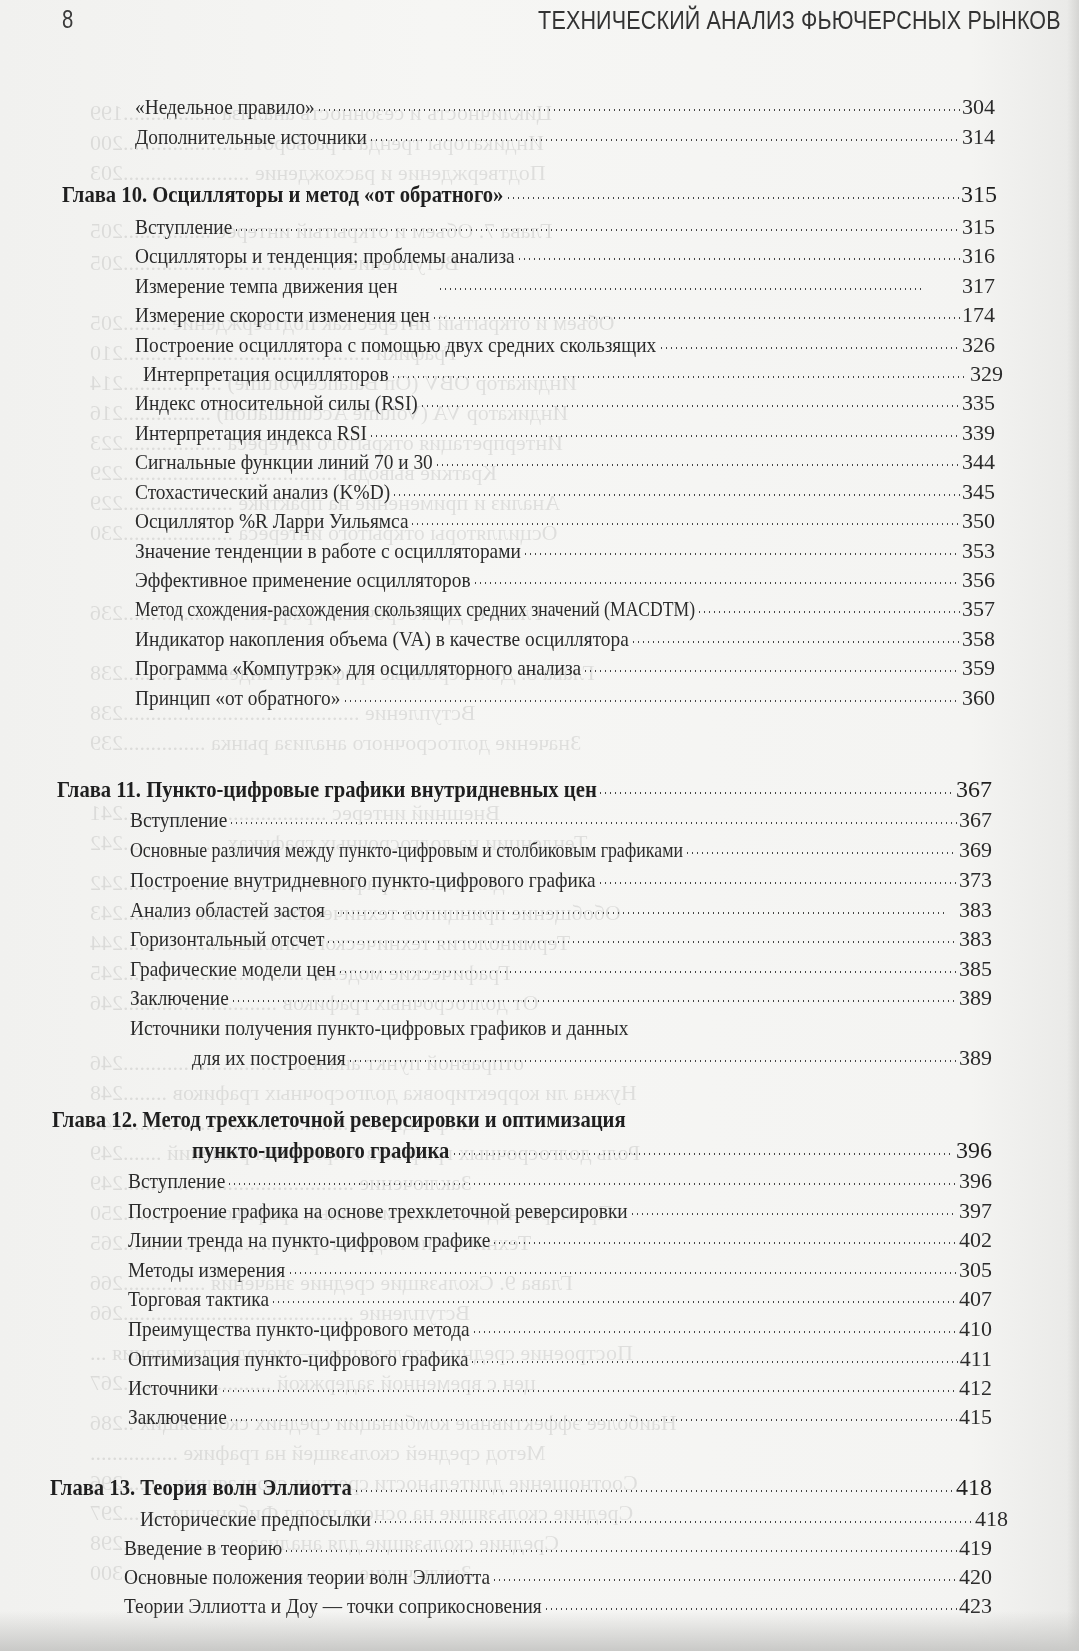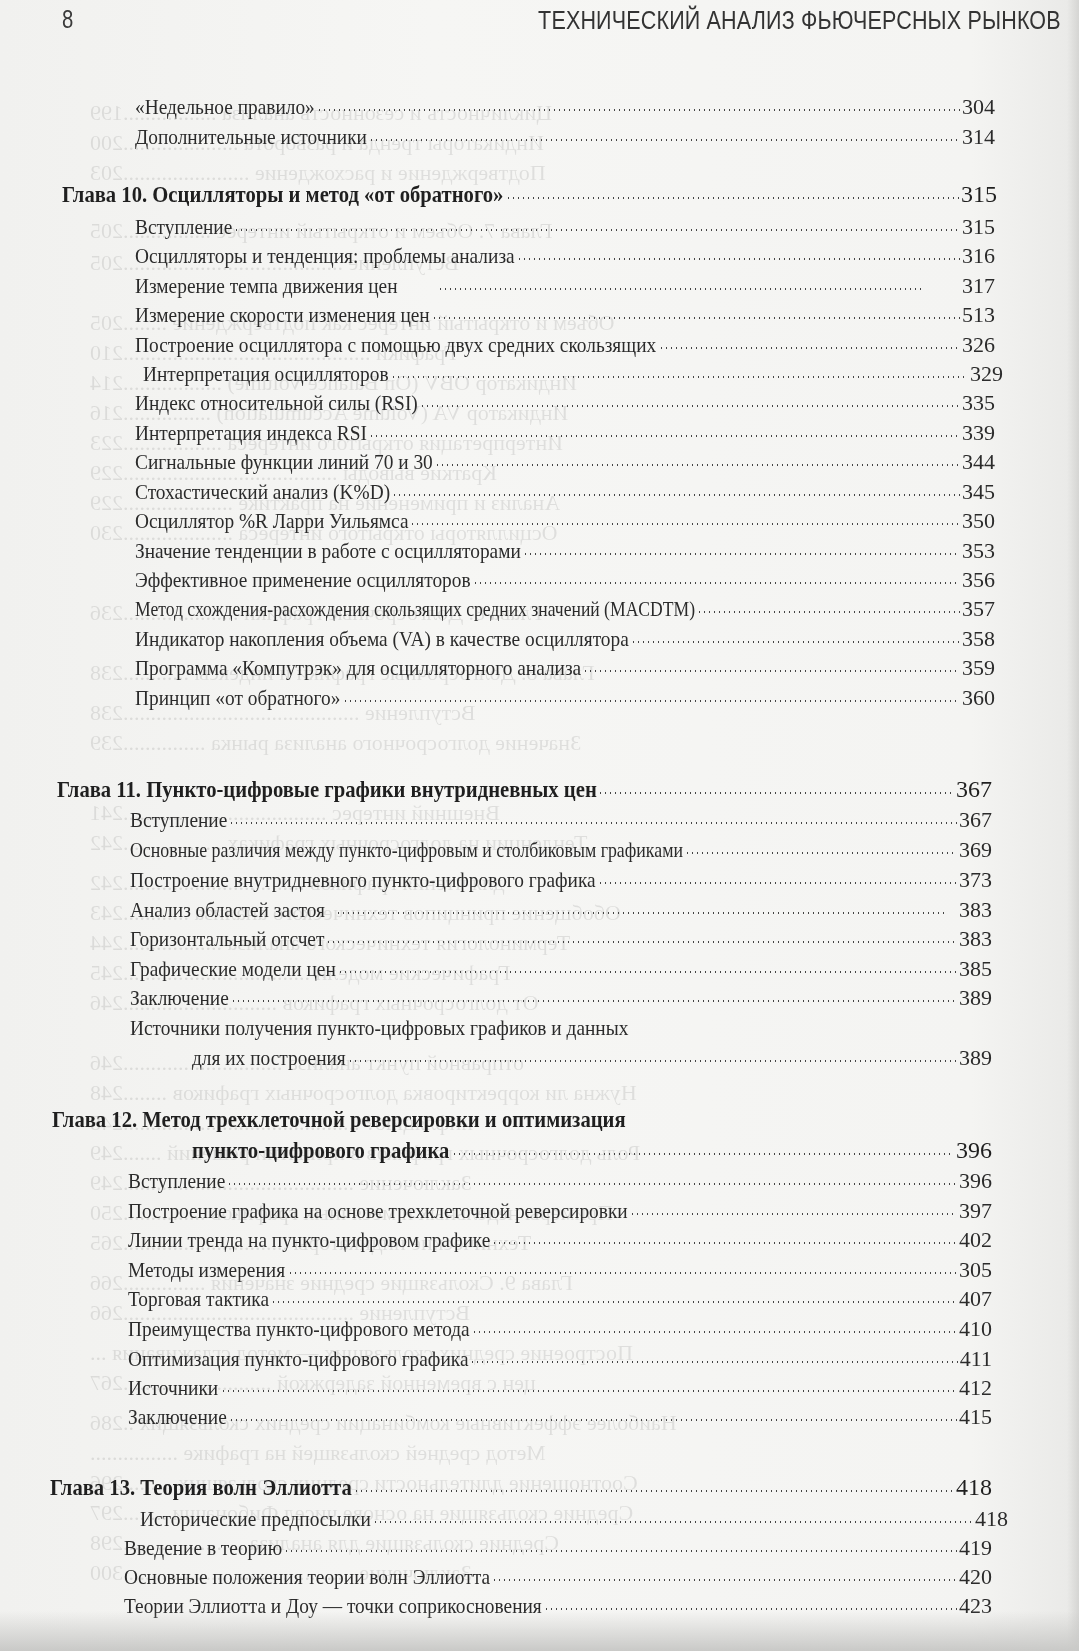--- a/index.html
+++ b/index.html
@@ -148,21 +148,21 @@
       <span class="pg">316</span>
     </div>
     <div class="row entry" style="top:271px; left:135px; width:860px;gap:38px;">
       <span class="title narrow" style="margin-right: -35.43px;">Измерение темпа движения цен</span>
       <span class="dots"></span>
       <span class="pg">317</span>
     </div>
     <div class="row entry" style="top:300px; left:135px; width:860px;">
       <span class="title narrow" style="margin-right: -40.2687px;">Измерение скорости изменения цен</span>
       <span class="dots"></span>
-      <span class="pg">513</span>
+      <span class="pg">174</span>
     </div>
     <div class="row entry" style="top:330px; left:135px; width:860px;">
       <span class="title narrow" style="margin-right: -70.7787px;">Построение осциллятора с помощью двух средних скользящих</span>
       <span class="dots"></span>
       <span class="pg">326</span>
     </div>
     <div class="row entry" style="top:359px; left:143px; width:860px;">
       <span class="title narrow" style="margin-right: -33.4388px;">Интерпретация осцилляторов</span>
       <span class="dots"></span>
       <span class="pg">329</span>

